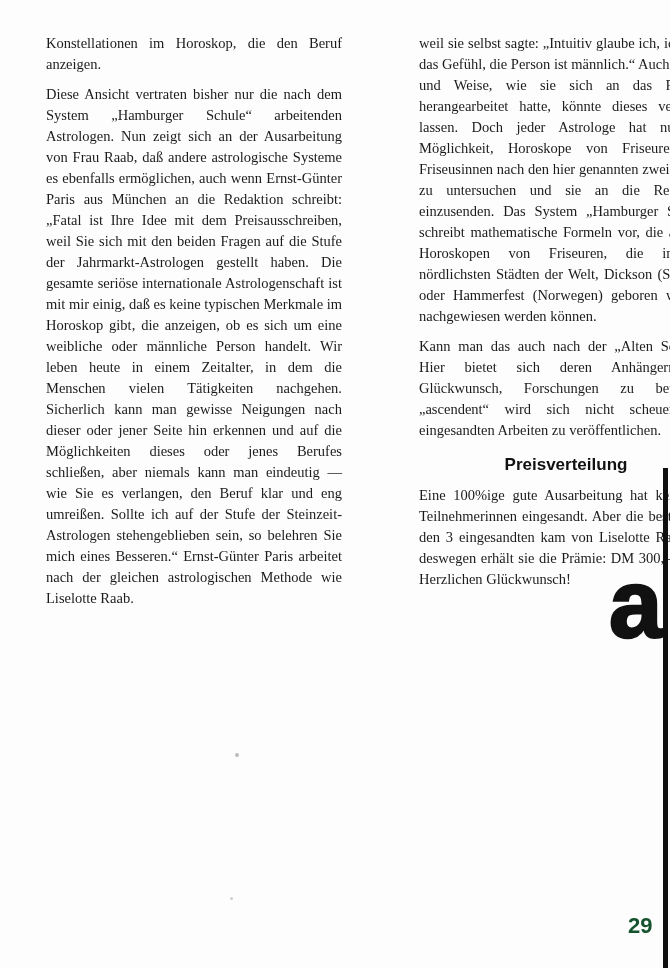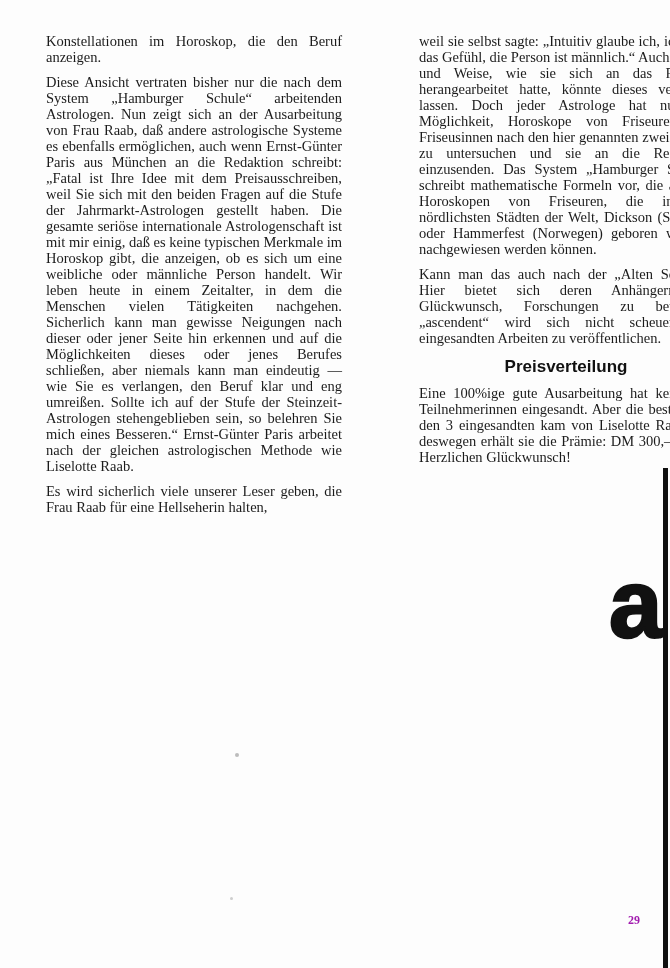--- a/index.html
+++ b/index.html
@@ -9,21 +9,21 @@
     background:#fdfdfd;
     overflow:hidden;
     font-family:"Liberation Serif", serif;
     color:#1b1b1b;
   }
   .col{
     position:absolute;
     top:33px;
     text-align:justify;
     font-size:14.5px;
-    line-height:16px;
+    line-height:21px;
     hyphens:auto;
     -webkit-hyphens:auto;
   }
   .col-left{left:46px;width:296px;}
   .col-right{left:371px;width:294px;margin-left:48px;}
   .col p{margin:0 0 9px 0;}
   .section-heading{
     font-family:"Liberation Sans", sans-serif;
     font-weight:bold;
     font-size:17px;
@@ -38,44 +38,43 @@
     font-weight:bold;
     font-size:96px;
     line-height:96px;
     color:#111;
     -webkit-text-stroke:2.5px #111;
     letter-spacing:0;
   }
   .page-number{
     position:absolute;
     left:628px;top:913px;
-    font-family:Liberation Serif, serif;
+    font-family:Liberation Sans, sans-serif;
     font-weight:bold;
-    font-size:12px;
-    color:#a21caf;
+    font-size:22px;
+    color:#14532d;
   }
   .scan-bar{
     position:absolute;
     left:663px;top:468px;
     width:5px;height:500px;
     background:#101010;
   }
   .speck{position:absolute;border-radius:50%;}
   .speck-1{left:235px;top:753px;width:4px;height:4px;background:#9a9a9a;opacity:.65;}
   .speck-2{left:230px;top:897px;width:3px;height:3px;background:#a8a8a8;opacity:.55;}
 </style>
 </head>
 <body>
 
 <div class="page">
 
   <div class="col col-left" lang="de">
     <p>Konstellationen im Horoskop, die den Beruf anzeigen.</p>
     <p>Diese Ansicht vertraten bisher nur die nach dem System „Hamburger Schule“ arbeitenden Astrologen. Nun zeigt sich an der Ausarbeitung von Frau Raab, daß andere astrologische Systeme es ebenfalls ermöglichen, auch wenn Ernst-Günter Paris aus München an die Redaktion schreibt: „Fatal ist Ihre Idee mit dem Preisausschreiben, weil Sie sich mit den beiden Fragen auf die Stufe der Jahrmarkt-Astrologen gestellt haben. Die gesamte seriöse internationale Astrologenschaft ist mit mir einig, daß es keine typischen Merkmale im Horoskop gibt, die anzeigen, ob es sich um eine weibliche oder männliche Person handelt. Wir leben heute in einem Zeitalter, in dem die Menschen vielen Tätigkeiten nachgehen. Sicherlich kann man gewisse Neigungen nach dieser oder jener Seite hin erkennen und auf die Möglichkeiten dieses oder jenes Berufes schließen, aber niemals kann man eindeutig — wie Sie es verlangen, den Beruf klar und eng umreißen. Sollte ich auf der Stufe der Steinzeit-Astrologen stehengeblieben sein, so belehren Sie mich eines Besseren.“ Ernst-Günter Paris arbeitet nach der gleichen astrologischen Methode wie Liselotte Raab.</p>
-    <p>Es wird sicherlich viele unserer Leser geben, die Frau Raab für eine Hellseherin halten,</p>
   </div>
 
   <div class="col col-right" lang="de">
     <p>weil sie selbst sagte: „Intuitiv glaube ich, ich habe das Gefühl, die Person ist männlich.“ Auch die Art und Weise, wie sie sich an das Resultat herangearbeitet hatte, könnte dieses vermuten lassen. Doch jeder Astrologe hat nun die Möglichkeit, Horoskope von Friseuren und Friseusinnen nach den hier genannten zwei Wegen zu untersuchen und sie an die Redaktion einzusenden. Das System „Hamburger Schule“ schreibt mathematische Formeln vor, die auch in Horoskopen von Friseuren, die in den nördlichsten Städten der Welt, Dickson (Sibirien) oder Hammerfest (Norwegen) geboren wurden, nachgewiesen werden können.</p>
     <p>Kann man das auch nach der „Alten Schule“? Hier bietet sich deren Anhängern die Glückwunsch, Forschungen zu betreiben. „ascendent“ wird sich nicht scheuen, die eingesandten Arbeiten zu veröffentlichen.</p>
     <h2 class="section-heading">Preisverteilung</h2>
     <p>Eine 100%ige gute Ausarbeitung hat keine der Teilnehmerinnen eingesandt. Aber die beste unter den 3 eingesandten kam von Liselotte Raab und deswegen erhält sie die Prämie: DM 300,– in bar. Herzlichen Glückwunsch!</p>
   </div>
 
   <div class="logo-a">a</div>

